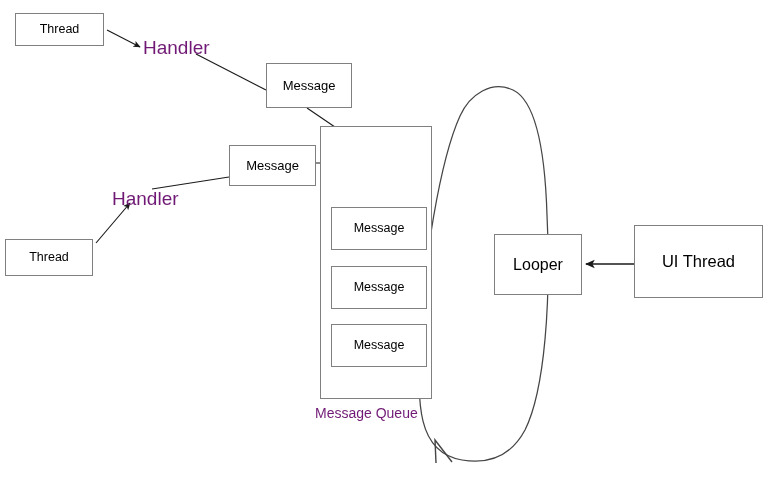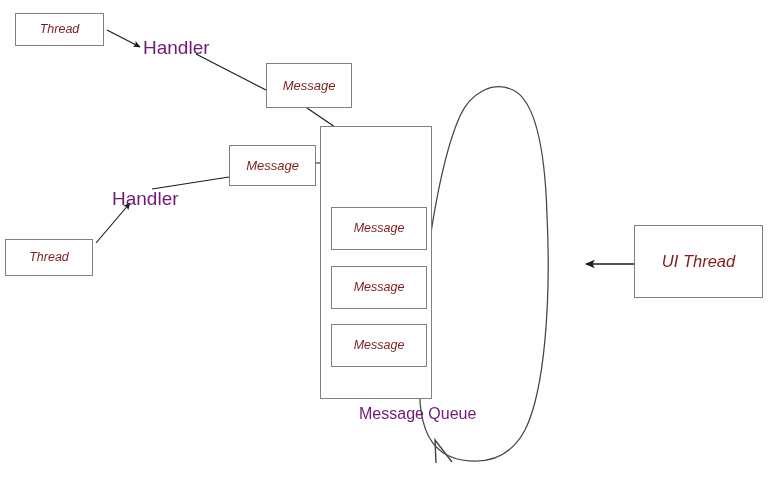--- a/index.html
+++ b/index.html
@@ -29,35 +29,34 @@
   .node-box {
     position: absolute;
     box-sizing: border-box;
     background: #ffffff;
     border: 1px solid #808080;
     display: flex;
     align-items: center;
     justify-content: center;
     text-align: center;
     line-height: 1.22;
-    color: #7f1d1d;
-    font-style: italic;
+    color: #000000;
   }
   .label-free {
     position: absolute;
     color: #701a75;
     white-space: nowrap;
   }
   .box-thread      { font-size: 12.5px; }
   .box-message     { font-size: 13px; }
   .box-message-sm  { font-size: 12.5px; }
   .box-looper      { font-size: 16px; }
   .box-uithread    { font-size: 16.5px; flex-direction: row; }
   .lbl-handler     { font-size: 19px; }
-  .lbl-queue       { font-size: 16px; margin-left: 44px; }
+  .lbl-queue       { font-size: 14px; }
   .queue-container {
     position: absolute;
     box-sizing: border-box;
     background: #ffffff;
     border: 1px solid #808080;
   }
 </style>
 </head>
 <body>
 
@@ -130,18 +129,21 @@
   <div class="node-box box-message-sm" style="left:331px; top:266px; width:96px; height:43px;">
     <span>Message</span>
   </div>
 
   <div class="node-box box-message-sm" style="left:331px; top:324px; width:96px; height:43px;">
     <span>Message</span>
   </div>
 
   <div class="label-free lbl-queue" style="left:315px; top:405px;">Message Queue</div>
 
+  <div class="node-box box-looper" style="left:494px; top:234px; width:88px; height:61px;">
+    <span>Looper</span>
+  </div>
 
   <div class="node-box box-uithread" style="left:634px; top:225px; width:129px; height:73px;">
     <span>UI Thread</span>
   </div>
 
 </div>
 
 </body></html>

